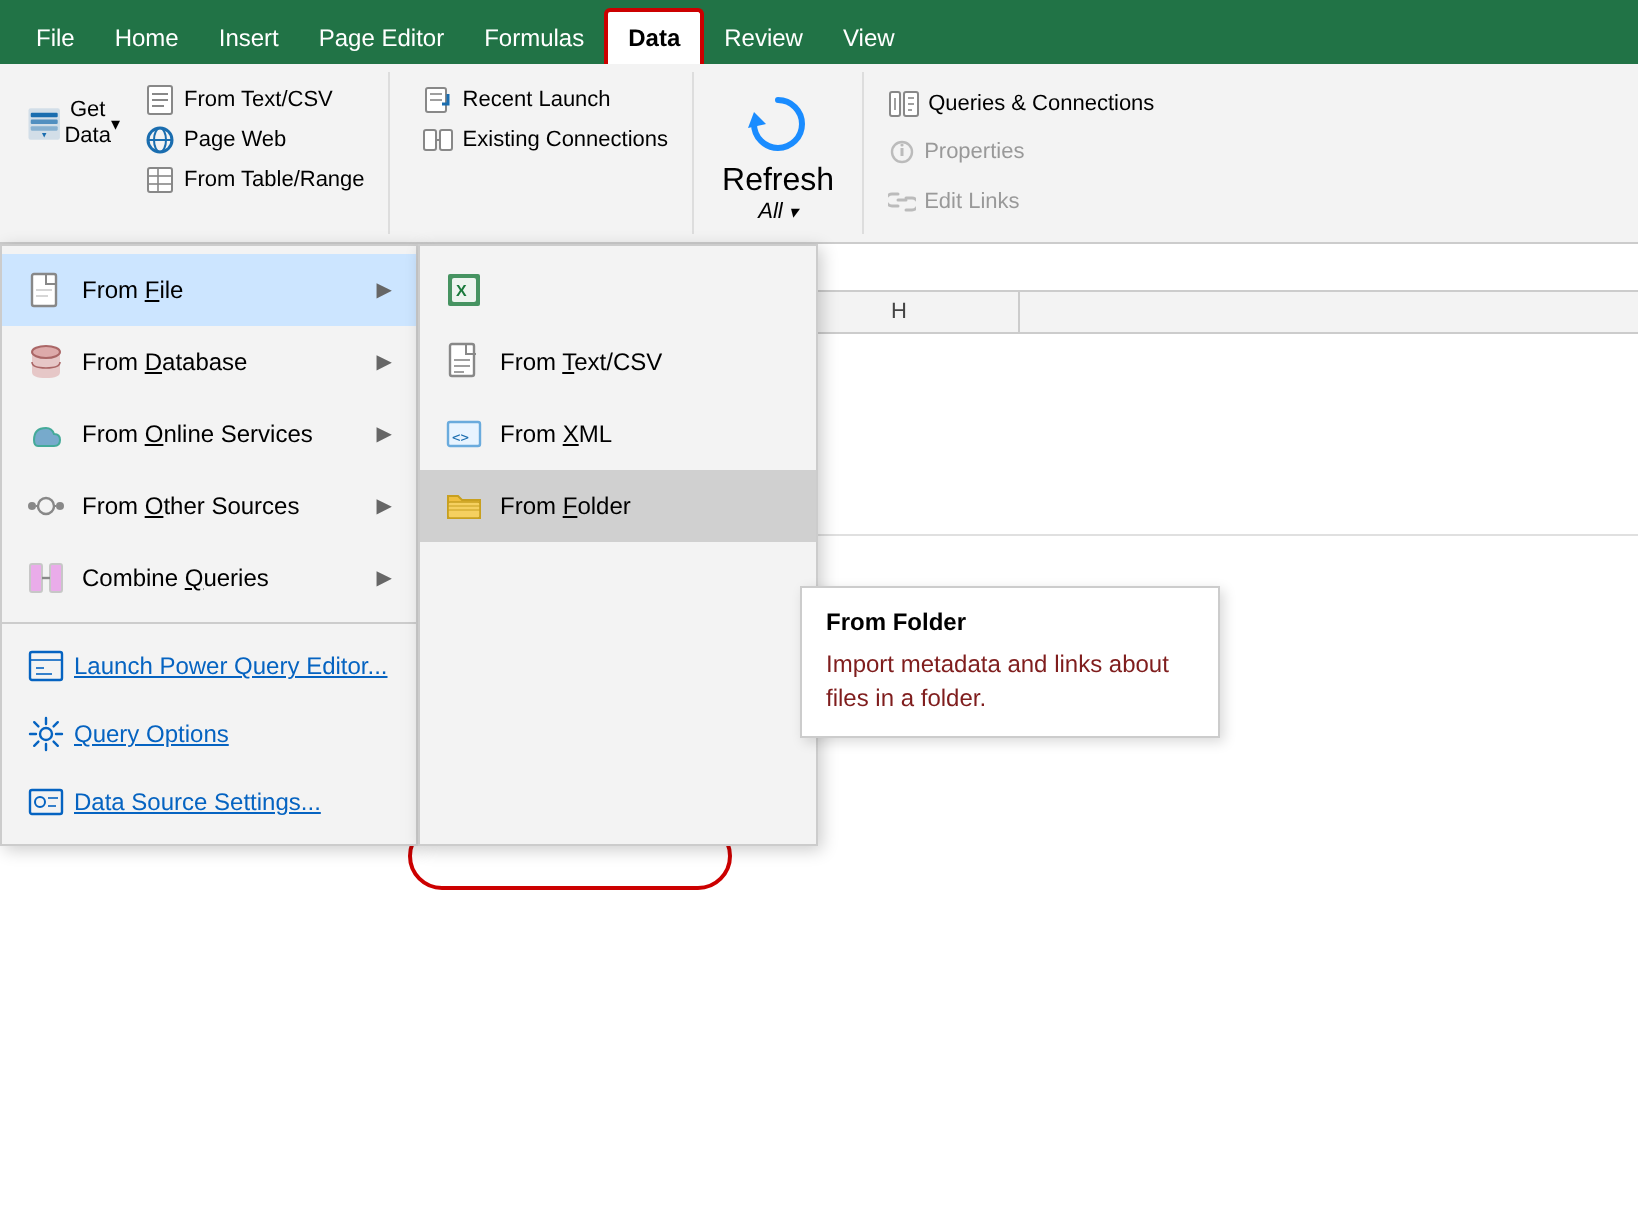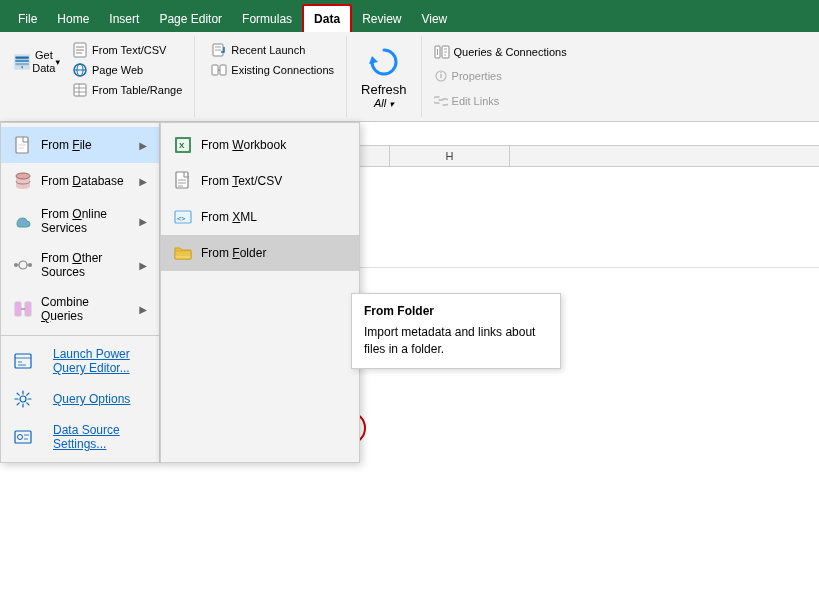--- a/index.html
+++ b/index.html
@@ -173,21 +173,21 @@
     .menu-container {
       position: absolute;
       top: 122px;
       left: 0;
       display: flex;
       z-index: 100;
     }
 
     
     .left-menu {
-      width: 160px;
+      width: 209px;
       background: #f3f3f3;
       border: 1px solid #ccc;
       box-shadow: 2px 2px 8px rgba(0,0,0,0.2);
       padding: 4px 0;
     }
     .menu-item {
       display: flex;
       align-items: center;
       gap: 8px;
       padding: 8px 12px;
@@ -209,21 +209,21 @@
       color: #666;
     }
     .menu-separator {
       height: 1px;
       background: #ccc;
       margin: 4px 0;
     }
     .menu-link-item {
       display: flex;
       align-items: center;
-      gap: 20px;
+      gap: 4px;
       padding: 7px 12px;
       cursor: pointer;
       color: #0563c1;
       text-decoration: underline;
     }
 
     
     .right-menu {
       width: 200px;
       background: #f3f3f3;
@@ -241,21 +241,21 @@
       box-shadow: 2px 2px 6px rgba(0,0,0,0.15);
       padding: 10px 12px;
       width: 220px;
       font-size: 12px;
     }
     .tooltip-title {
       font-weight: bold;
       margin-bottom: 6px;
     }
     .tooltip-desc {
-      color: #000000;
+      color: #7f1d1d;
       line-height: 1.4;
     }
 
     
     .circle-from-file {
       position: absolute;
       border: 2.5px solid #c00;
       border-radius: 24px;
       pointer-events: none;
       top: 126px;
@@ -356,21 +356,21 @@
       </div>
     </div>
   </div>
 
   <div class="refresh-group">
     <div class="refresh-big-btn">
       <svg class="refresh-icon-large" viewBox="0 0 40 40">
         <path d="M20 8 A12 12 0 1 1 8 20" fill="none" stroke="#1a8cff" stroke-width="3" stroke-linecap="round"></path>
         <polygon points="8,14 5,22 14,20" fill="#1a8cff"></polygon>
       </svg>
-      <span style="font-size:13px;">Refresh</span>
+      <span style="font-size:16px;">Refresh</span>
       <span style="font-size:11px;font-style:italic;">All <span style="font-size:9px;">▾</span></span>
     </div>
   </div>
 
   <div class="queries-group">
     <div class="queries-btn">
       <svg width="16" height="14" viewBox="0 0 16 14">
         <rect x="1" y="1" width="5" height="12" rx="1" fill="#fff" stroke="#888" stroke-width="1"></rect>
         <rect x="8" y="1" width="7" height="12" rx="1" fill="#fff" stroke="#888" stroke-width="1"></rect>
         <line x1="3.5" y1="4" x2="3.5" y2="10" stroke="#888" stroke-width="0.8"></line>
@@ -506,21 +506,20 @@
   </div>
 
   <div class="right-menu" style="position:relative;">
 
     <div class="menu-item">
       <svg class="menu-item-icon" viewBox="0 0 20 20">
         <rect x="2" y="2" width="16" height="16" rx="1" fill="#1a7a3c" opacity="0.8"></rect>
         <rect x="4" y="4" width="12" height="12" rx="1" fill="#fff" opacity="0.9"></rect>
         <text x="6" y="13" font-size="8" fill="#1a7a3c" font-weight="bold">X</text>
       </svg>
-      <span class="menu-item-label">From <u>W</u>orkbook</span>
     </div>
 
     <div class="menu-item">
       <svg class="menu-item-icon" viewBox="0 0 20 20">
         <rect x="3" y="1" width="12" height="16" rx="1" fill="#fff" stroke="#888" stroke-width="1.2"></rect>
         <polyline points="11,1 11,6 16,6" fill="none" stroke="#888" stroke-width="1"></polyline>
         <line x1="5" y1="9" x2="13" y2="9" stroke="#888" stroke-width="0.8"></line>
         <line x1="5" y1="12" x2="13" y2="12" stroke="#888" stroke-width="0.8"></line>
         <line x1="5" y1="15" x2="10" y2="15" stroke="#888" stroke-width="0.8"></line>
       </svg>

